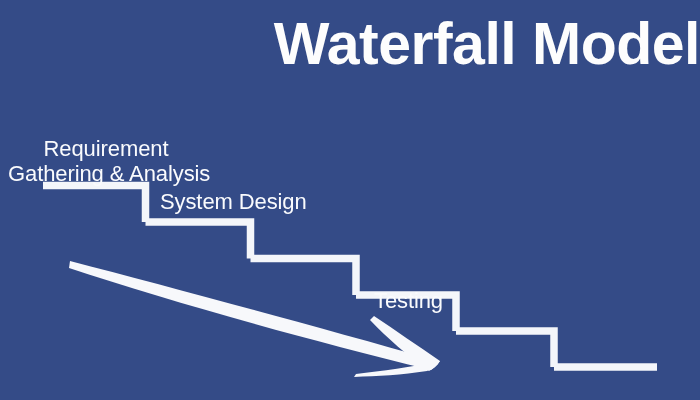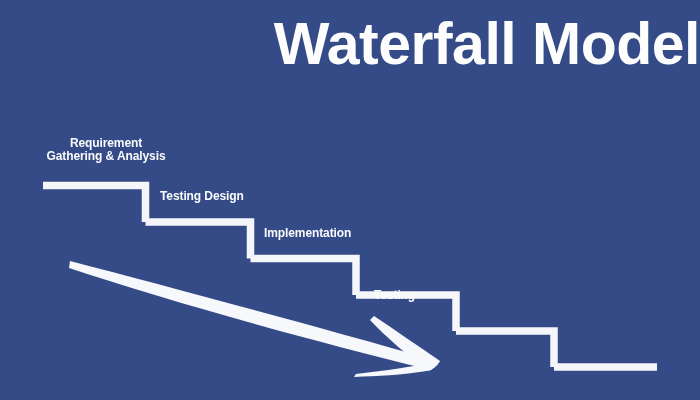--- a/index.html
+++ b/index.html
@@ -31,22 +31,22 @@
     color: #fdfdfd;
     font-size: 59px;
     font-weight: bold;
     letter-spacing: -0.5px;
     line-height: 1.05;
     white-space: nowrap;
   }
   .stage-label {
     position: absolute;
     color: #fafbfd;
-    font-size: 12px;
-    font-weight: bold;
+    font-size: 22px;
+    font-weight: normal;
     line-height: 1.12;
     white-space: pre;
     letter-spacing: -0.1px;
   }
   .stage-label.centered {
     text-align: center;
   }
 </style>
 </head>
 <body>
@@ -78,21 +78,20 @@
       <path d="M 356 374
                C 382 371, 411 367, 440 361
                C 437 366, 432 369, 427 371
                C 402 375, 377 376, 354 377 Z"></path>
     </g>
   </svg>
 
   <div class="stage-label centered" style="left: 8px; top: 137px; width: 196px;">Requirement
 Gathering &amp; Analysis</div>
 
-  <div class="stage-label" style="left: 160px; top: 190px;">Testing Design</div>
+  <div class="stage-label" style="left: 160px; top: 190px;">System Design</div>
 
-  <div class="stage-label" style="left: 264px; top: 227px;">Implementation</div>
 
   <div class="stage-label" style="left: 374px; top: 263px; margin-top: 26px;">Testing</div>
 
 
 
 </div>
 
 </body></html>

